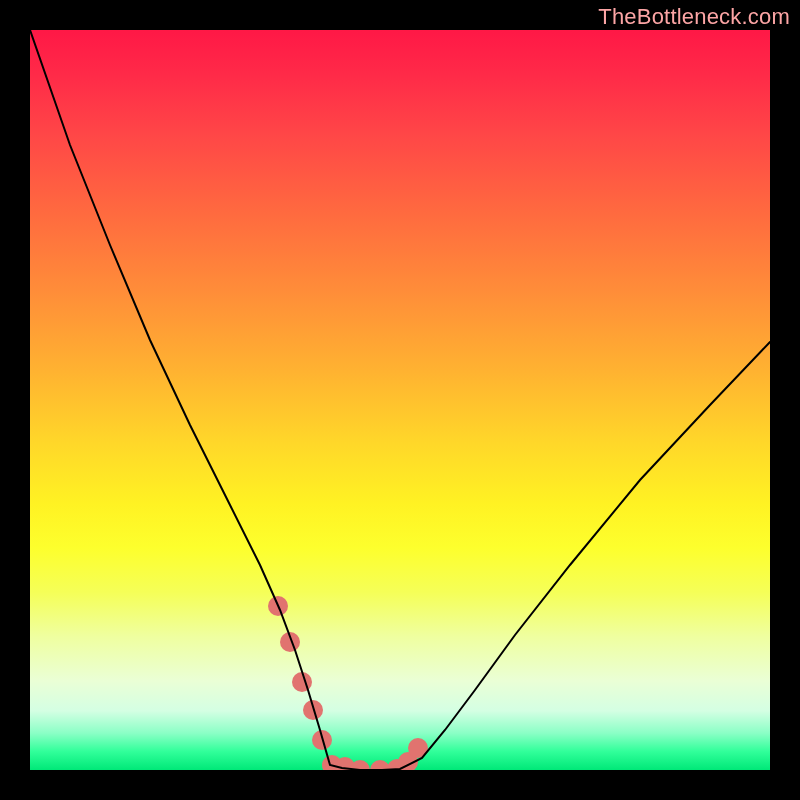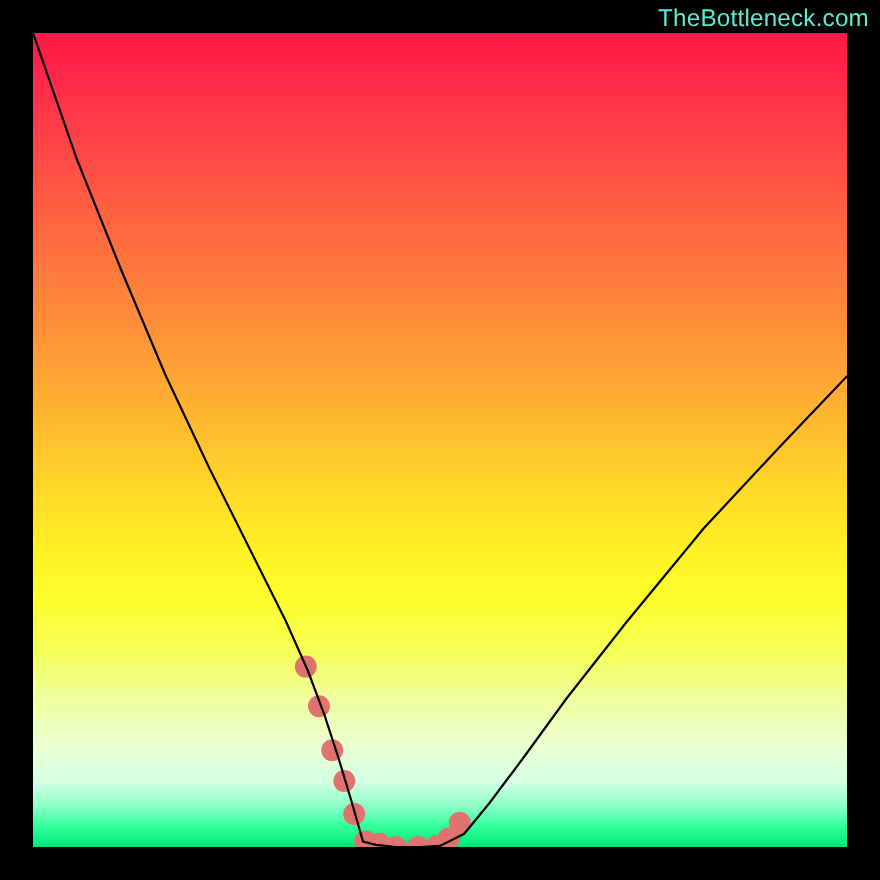--- a/index.html
+++ b/index.html
@@ -32,21 +32,21 @@
       #d4ffe3 92%,
       #8bffc6 95%,
       #31ff9a 97.5%,
       #00e878 100%
     );
   }
   .attrib {
     position: absolute;
     top: 4px;
     right: 10px;
-    color: #5eead4;
+    color: #fca5a5;
     font-size: 22px;
     font-weight: 500;
     letter-spacing: 0.2px;
   }
   svg.plot {
     position: absolute;
     inset: 0;
   }
 </style>
 </head>

